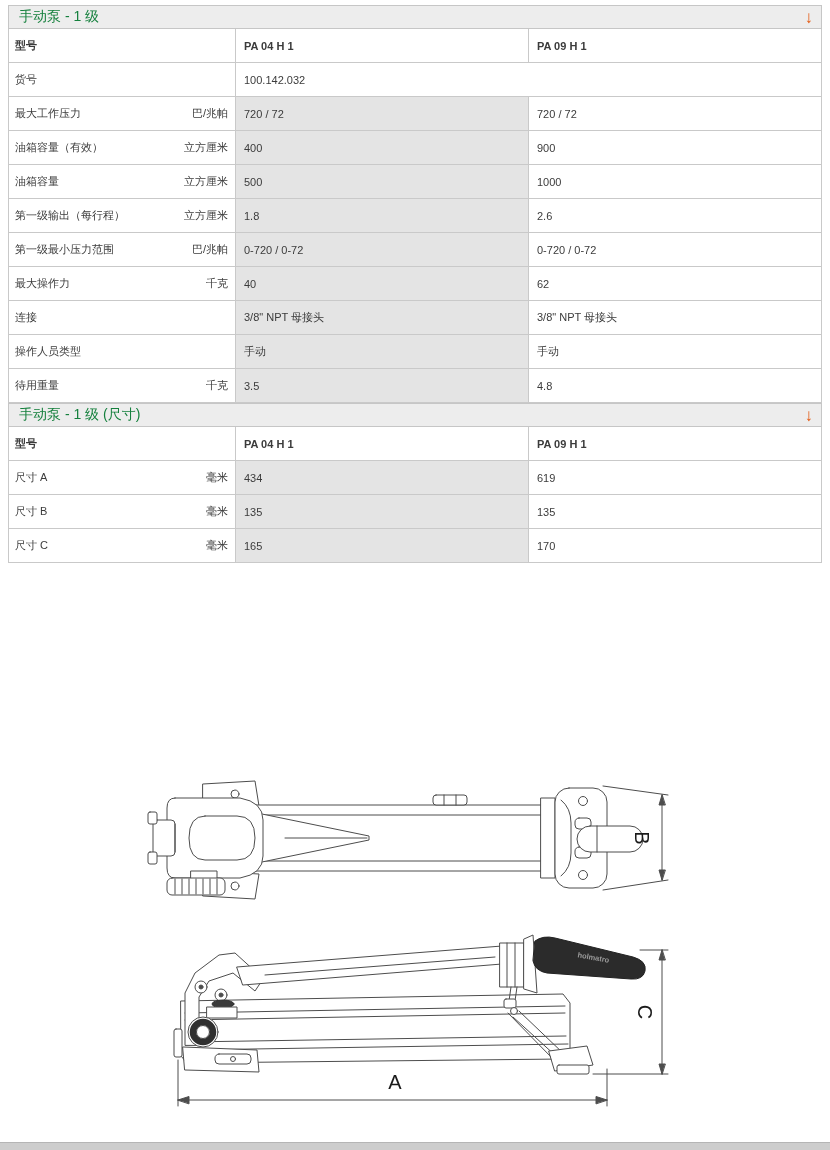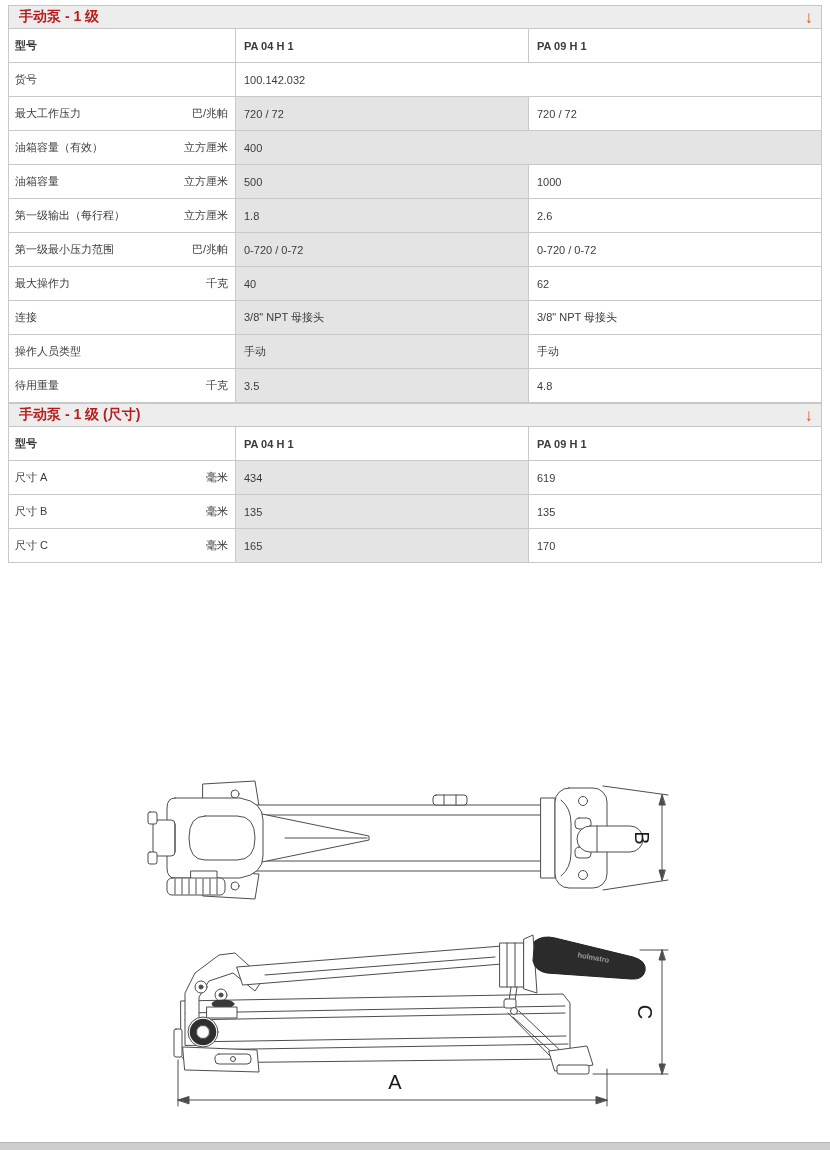--- a/index.html
+++ b/index.html
@@ -7,21 +7,21 @@
     position:relative; width:830px; height:1150px; background:#fff; overflow:hidden;
     font-family:"Liberation Sans","DejaVu Sans",sans-serif; color:#3b3b3b;
   }
   .content { position:absolute; left:8px; top:5px; width:814px; }
 
   .section-header {
     box-sizing:border-box; height:24px; background:#ededed;
     border:1px solid #c6c6c6; display:flex; align-items:center;
     justify-content:space-between; padding:0 8px 0 10px;
   }
-  .section-header .title { font-size:14px; font-weight:bold; color:#b91c1c; }
+  .section-header .title { font-size:14px; font-weight:normal; color:#15803d; }
   .section-header .arrow { color:#e4570e; font-size:17px; font-weight:bold; line-height:1; cursor:pointer; }
 
   .spec-table {
     border-left:1px solid #c9c9c9; border-right:1px solid #c9c9c9;
     font-size:11px;
   }
   .row { display:flex; box-sizing:border-box; height:34px; border-bottom:1px solid #c9c9c9; }
   .cell { box-sizing:border-box; display:flex; align-items:center; overflow:hidden; white-space:nowrap; }
   .label-cell {
     width:227px; flex:0 0 227px; justify-content:space-between;
@@ -77,20 +77,21 @@
             </div>
             <div class="cell value-cell col0">720 / 72</div>
             <div class="cell value-cell col1">720 / 72</div>
           </div>
           <div class="row">
             <div class="cell label-cell">
               <div class="lbl">油箱容量（有效）</div>
               <div class="unit">立方厘米</div>
             </div>
             <div class="cell value-cell col0">400</div>
+            <div class="cell value-cell col1">900</div>
           </div>
           <div class="row">
             <div class="cell label-cell">
               <div class="lbl">油箱容量</div>
               <div class="unit">立方厘米</div>
             </div>
             <div class="cell value-cell col0">500</div>
             <div class="cell value-cell col1">1000</div>
           </div>
           <div class="row">

